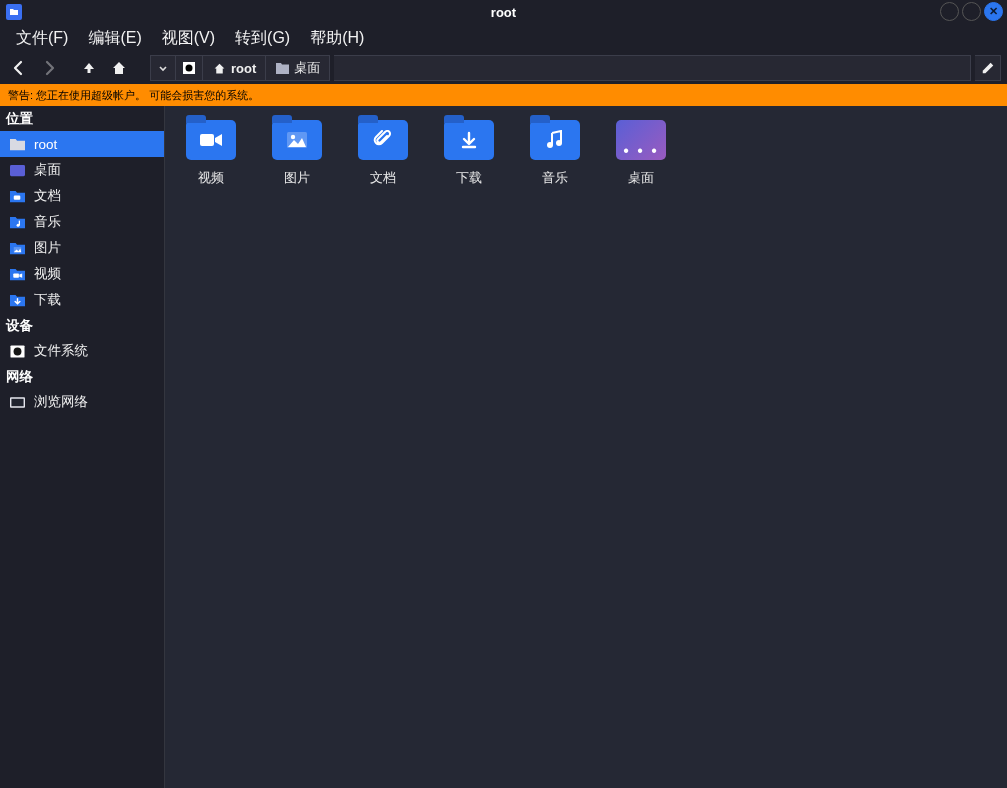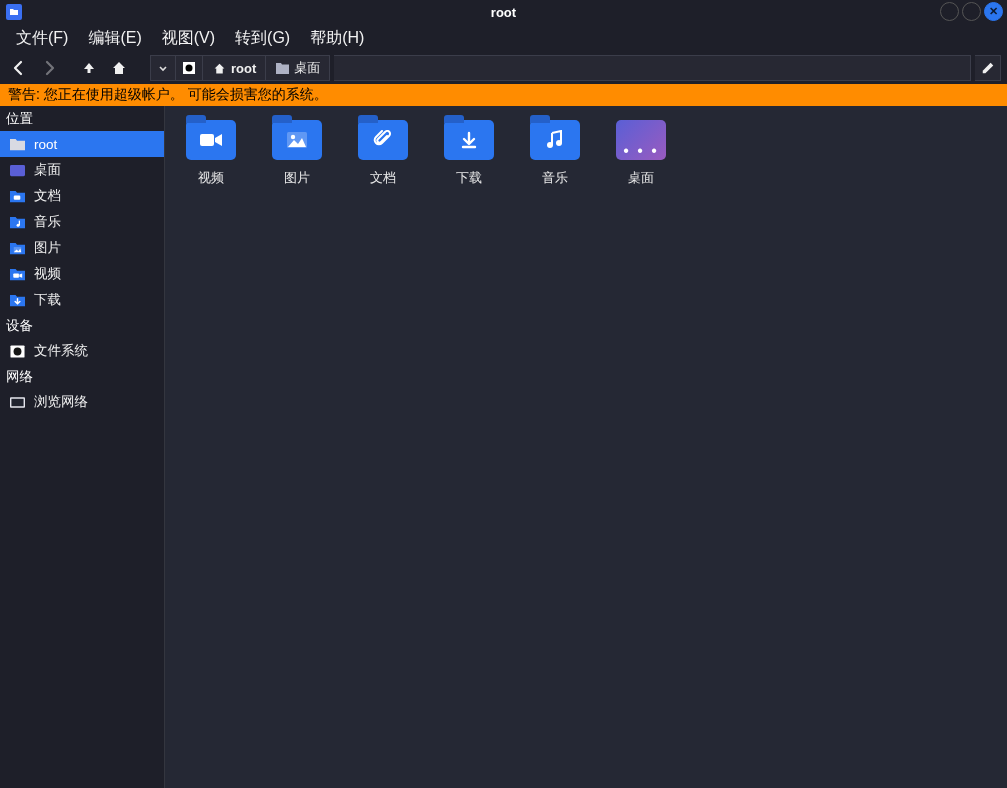--- a/index.html
+++ b/index.html
@@ -21,26 +21,26 @@
 .tb-btn.disabled { opacity: .4; cursor:default;}
 .tb-sep { width:6px; }
 .pathbar { flex-shrink:0; display:flex; align-items:center; height:26px; margin-left:4px; border:1px solid #3b3d4a; background:#272833;}
 .path-seg { display:flex; align-items:center; gap:5px; padding:0 9px; height:100%; font-size:13px; color:#f0f0f0; cursor:pointer; border-right:1px solid #3b3d4a;}
 .path-seg:last-child{border-right:none;}
 .path-seg.sqicon{padding:0 6px;}
 .path-seg .seg-icon{width:14px;height:14px;display:flex;align-items:center;justify-content:center;}
 .pathbar-spacer{flex:1; border:1px solid #3b3d4a; border-left:none; height:26px; background:#272833;}
 .edit-btn{width:26px;height:26px;display:flex;align-items:center;justify-content:center;border:1px solid #3b3d4a;border-left:none;background:#272833;cursor:pointer;}
 
-.warning { background:#ff8c00; color:#000; font-size:14px; padding:2px 8px; height:22px; display:flex; align-items:center; }
+.warning { background:#ff8c00; color:#000; font-size:11px; padding:2px 8px; height:22px; display:flex; align-items:center; }
 
 .body-row { display:flex; height: calc(788px - 24px - 28px - 32px - 22px); }
 
 .sidebar { width:165px; background:#1e1f29; border-right:1px solid #34363f; overflow:hidden;}
-.sb-header { font-weight:normal; font-size:13.5px; padding:4px 6px 3px; color:#fff;}
+.sb-header { font-weight:bold; font-size:13.5px; padding:4px 6px 3px; color:#fff;}
 .sb-item { display:flex; align-items:center; gap:8px; padding:4px 8px; cursor:pointer; font-size:13.5px; color:#f0f0f0;}
 .sb-item.selected { background:#2b76f0; color:#fff;}
 .sb-icon { width:18px; height:18px; flex-shrink:0; display:flex; align-items:center; justify-content:center; }
 
 .content { flex:1; background:#252834; padding:14px 16px; display:flex; flex-wrap:wrap; align-content:flex-start; gap:18px 26px;}
 .file-item { width:60px; display:flex; flex-direction:column; align-items:center; gap:8px; cursor:pointer;}
 .folder-icon { width:50px; height:40px; background:#2b76f0; border-radius:5px; position:relative; display:flex; align-items:center; justify-content:center;}
 .folder-icon::before { content:""; position:absolute; top:-5px; left:0; width:20px; height:8px; background:#2460c9; border-radius:3px 3px 0 0;}
 .folder-icon.desktop{background:linear-gradient(135deg,#5a5fd6,#9a5bbf);}
 .folder-icon.desktop::before{display:none;}

